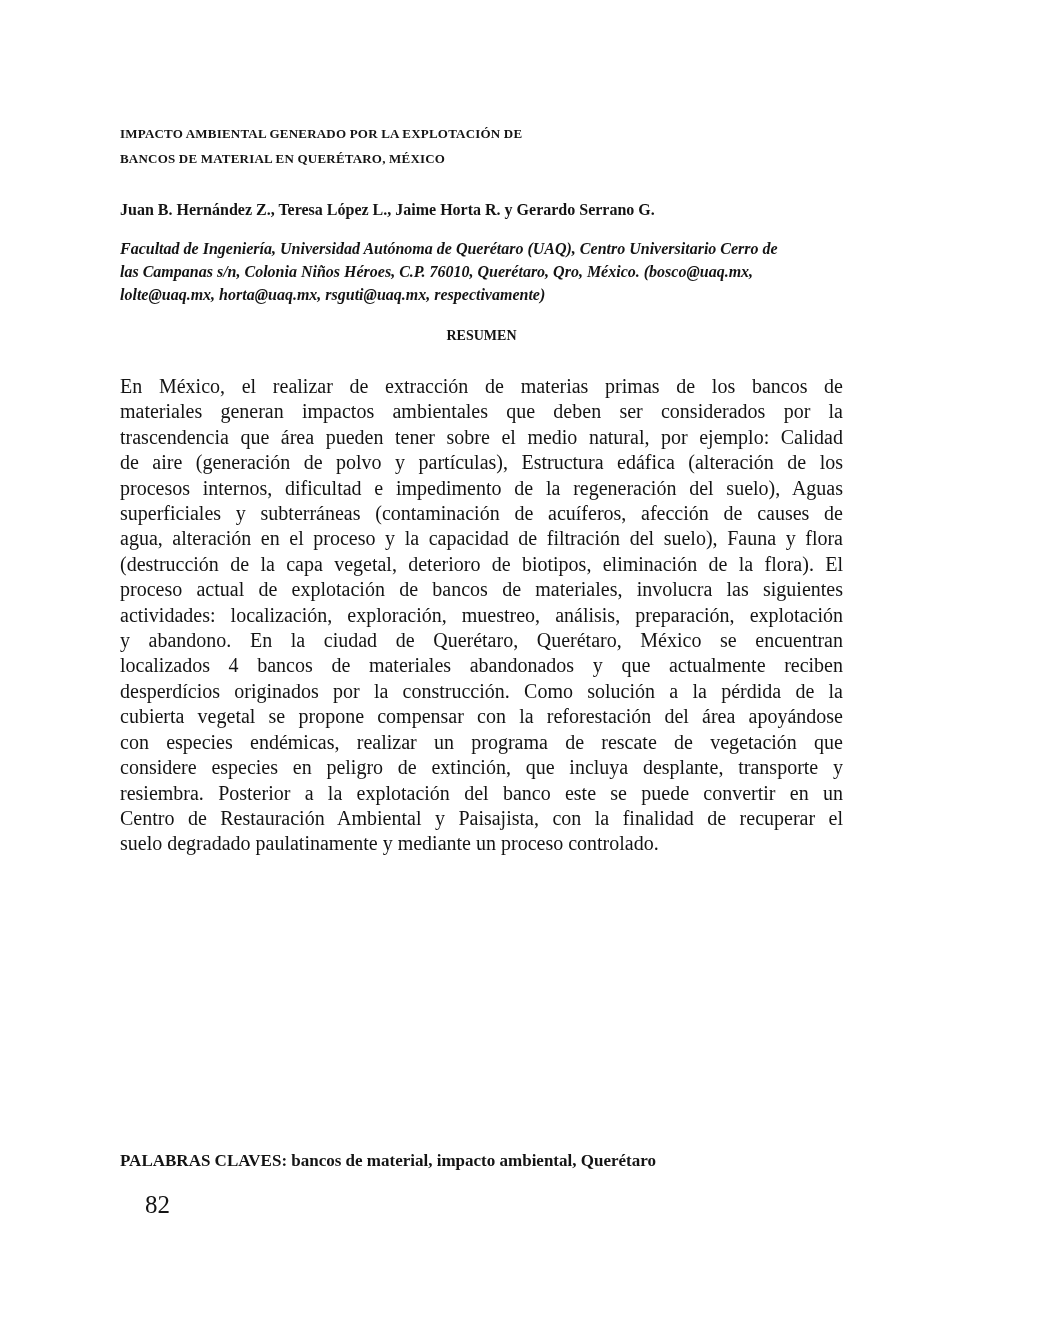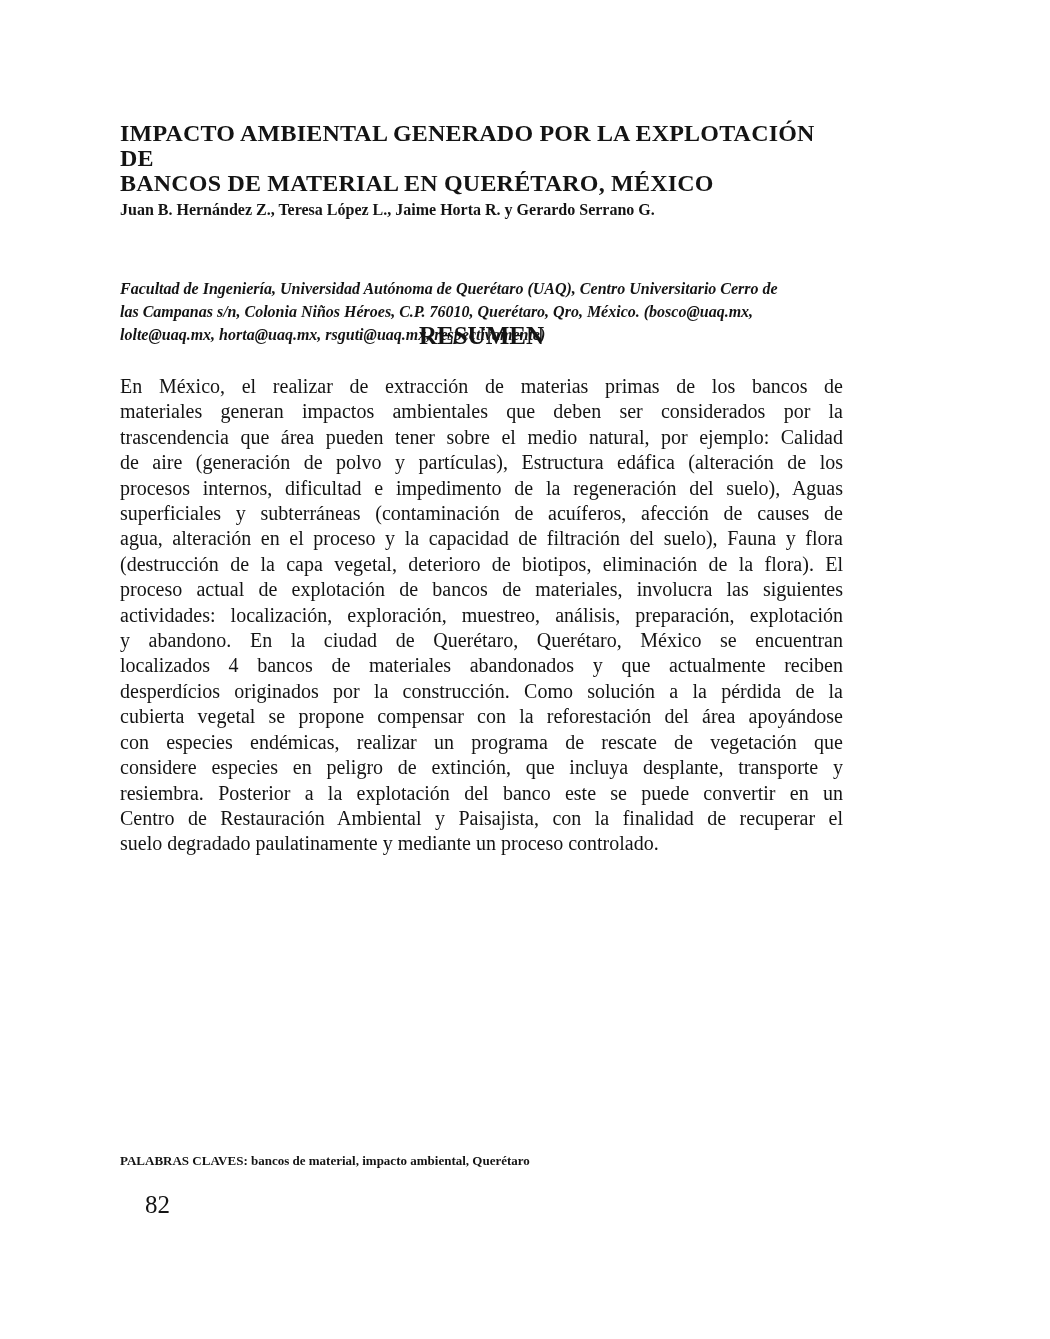--- a/index.html
+++ b/index.html
@@ -14,62 +14,61 @@
     background: #ffffff;
     font-family: "Liberation Serif", "DejaVu Serif", serif;
     color: #141414;
     overflow: hidden;
   }
   .block { position: absolute; left: 120px; width: 723px; }
 
   .title {
     top: 121px;
     font-weight: bold;
-    font-size: 24px;
+    font-size: 13px;
     line-height: 25px;
     letter-spacing: 0.2px;
   }
   .authors {
     top: 200px;
     font-weight: bold;
     font-size: 16px;
     line-height: 20px;
   }
   .affiliation {
     top: 237px;
     font-weight: bold;
     font-style: italic;
     font-size: 16px;
     line-height: 23px;
-    margin-top: 40px;
   }
   .section-heading {
     top: 323px;
     font-weight: bold;
-    font-size: 25px;
+    font-size: 14px;
     line-height: 25px;
     text-align: center;
   }
   .abstract {
     top: 374px;
     font-size: 20px;
     line-height: 25.4px;
   }
   .jline {
     text-align: justify;
     text-align-last: justify;
   }
   .jline.last {
     text-align: center;
     text-align-last: left;
   }
   .keywords {
     top: 1150px;
     font-weight: bold;
-    font-size: 13px;
+    font-size: 17px;
     line-height: 21px;
   }
   .page-number {
     top: 1190px;
     font-size: 25px;
     line-height: 30px;
     margin-left: 25px;
   }
 </style>
 </head>

